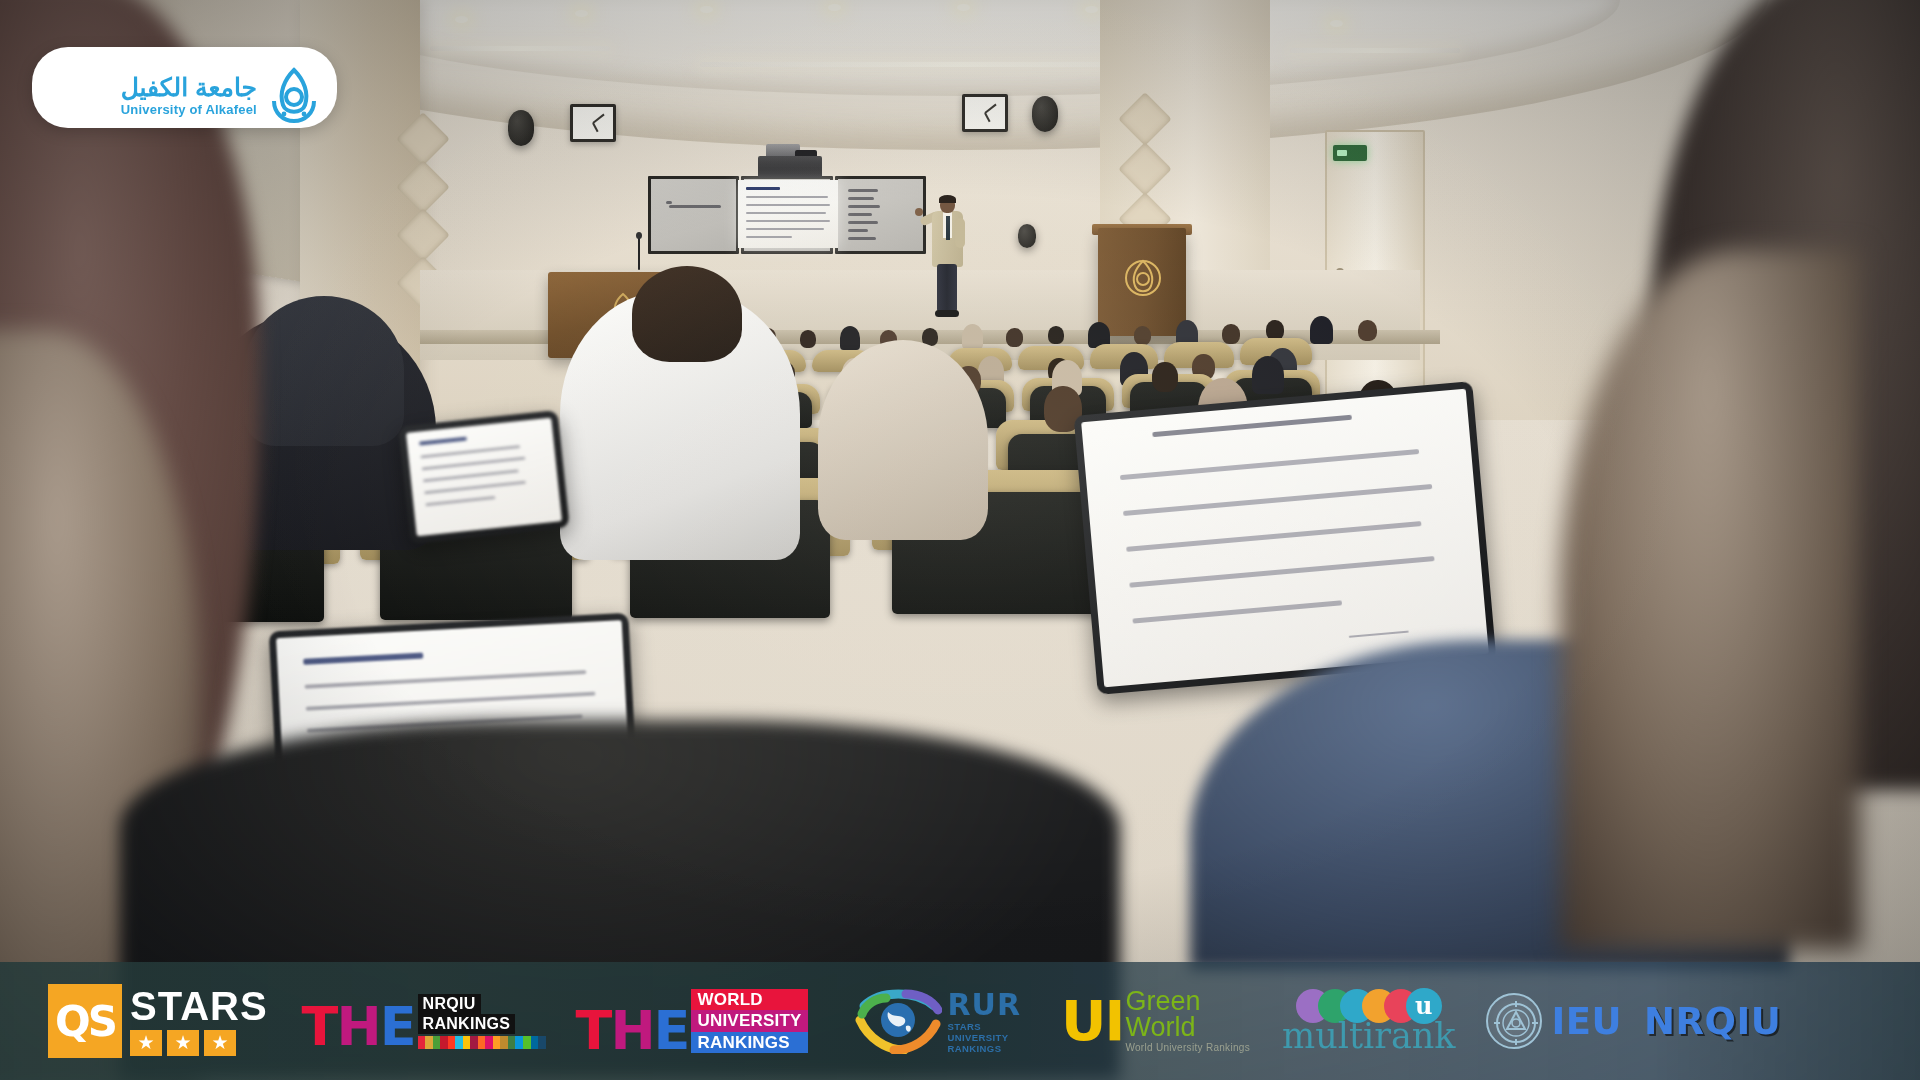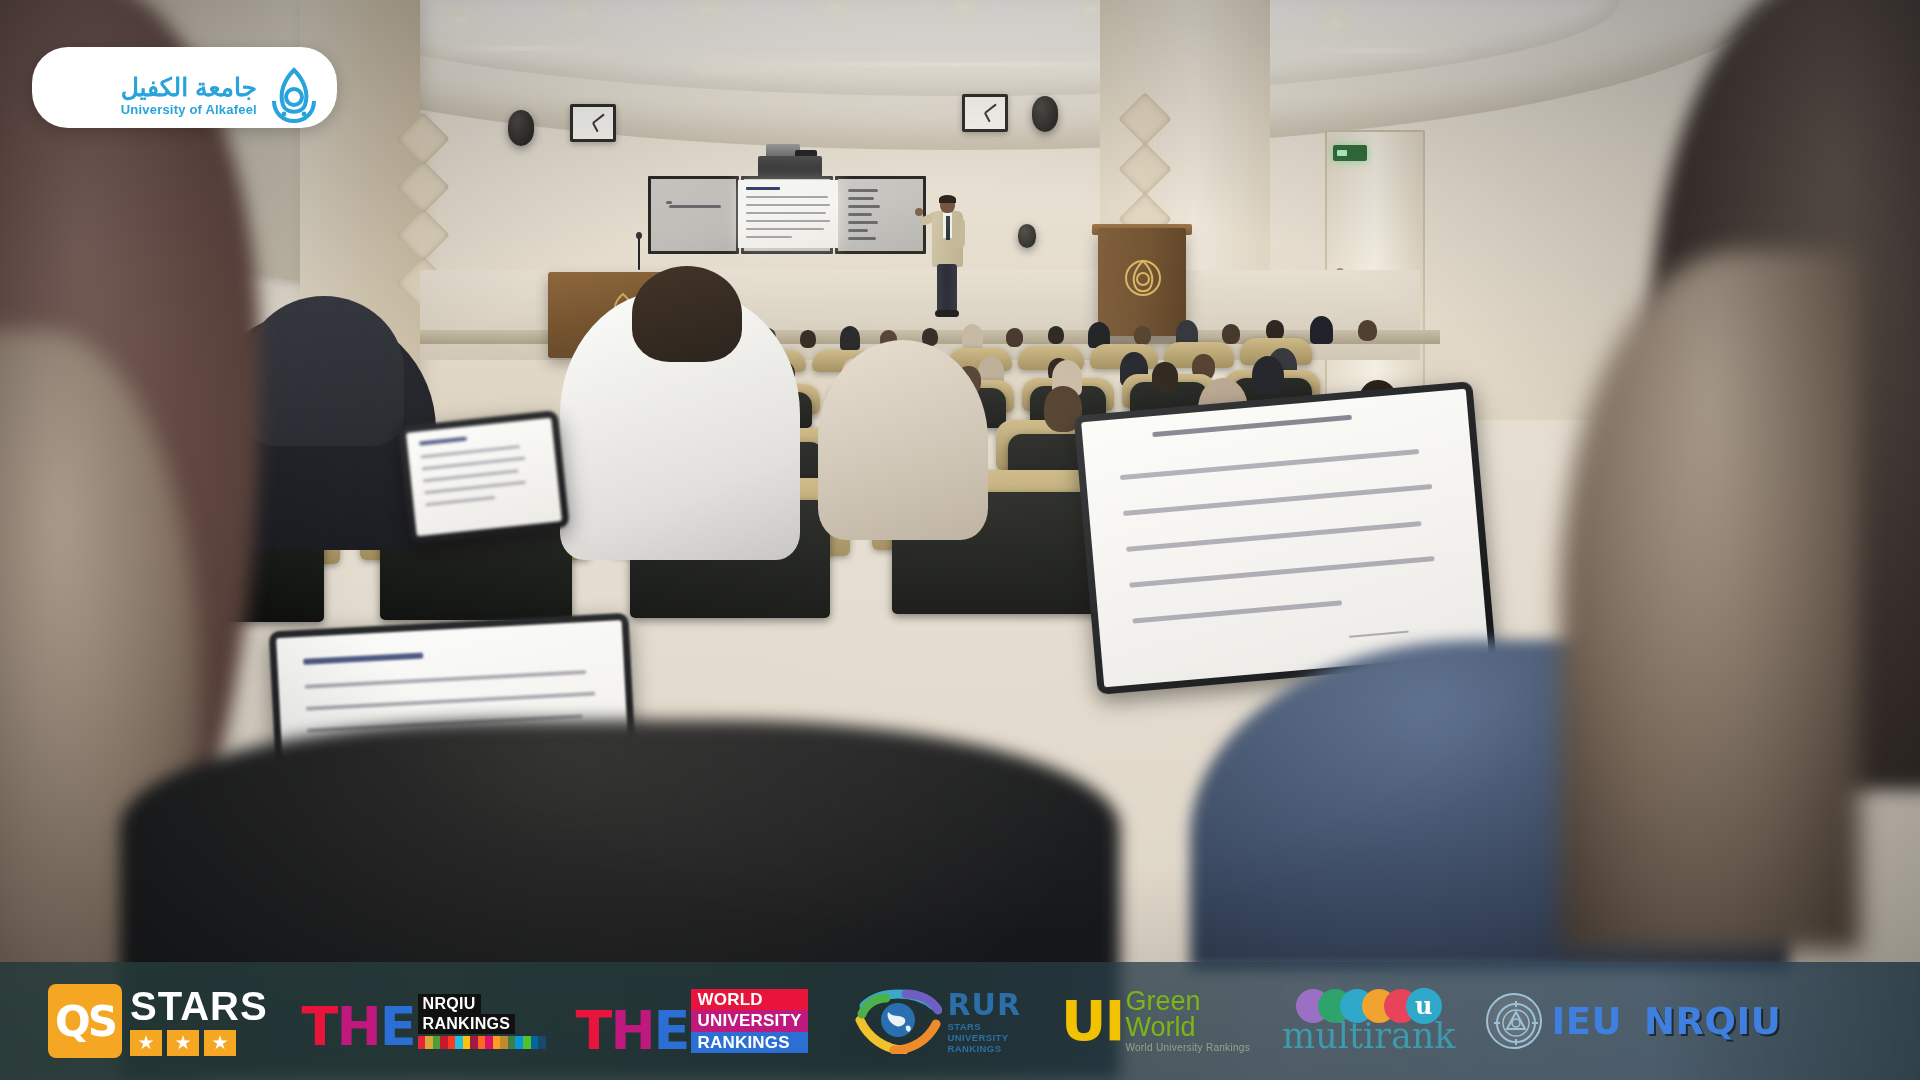--- a/index.html
+++ b/index.html
@@ -212,21 +212,21 @@
   .footer { position:absolute; left:0; bottom:0; width:1920px; height:118px;
     display:flex; align-items:center; gap:0px; padding:0 26px; z-index:40;
     background:linear-gradient(90deg,
       rgba(36,58,58,.86) 0%, rgba(40,62,62,.80) 22%,
       rgba(35,58,60,.78) 46%, rgba(44,66,84,.74) 68%,
       rgba(50,74,96,.76) 86%, rgba(34,54,66,.86) 100%);
     backdrop-filter:blur(2px); }
   .f-item { display:flex; align-items:center; flex:0 0 auto; }
 
   
-  .qs-box { width:74px; height:74px; background:#F5A623; border-radius:8px;
+  .qs-box { width:74px; height:74px; background:#F5A623; border-radius:0;
     display:flex; align-items:center; justify-content:center; }
   .qs-letters { font-size:42px; font-weight:bold; color:#fff; letter-spacing:-3px;
     font-family:"DejaVu Sans", sans-serif; }
   .qs-right { margin-left:8px; }
   .qs-stars-word { font-size:40px; font-weight:bold; color:#fff;
     letter-spacing:1px; line-height:.95; }
   .qs-stars-row { display:flex; gap:5px; margin-top:5px; }
   .qs-star { width:32px; height:26px; background:#F5A623;
     display:flex; align-items:center; justify-content:center;
     font-size:19px; color:#fff; line-height:1; }

